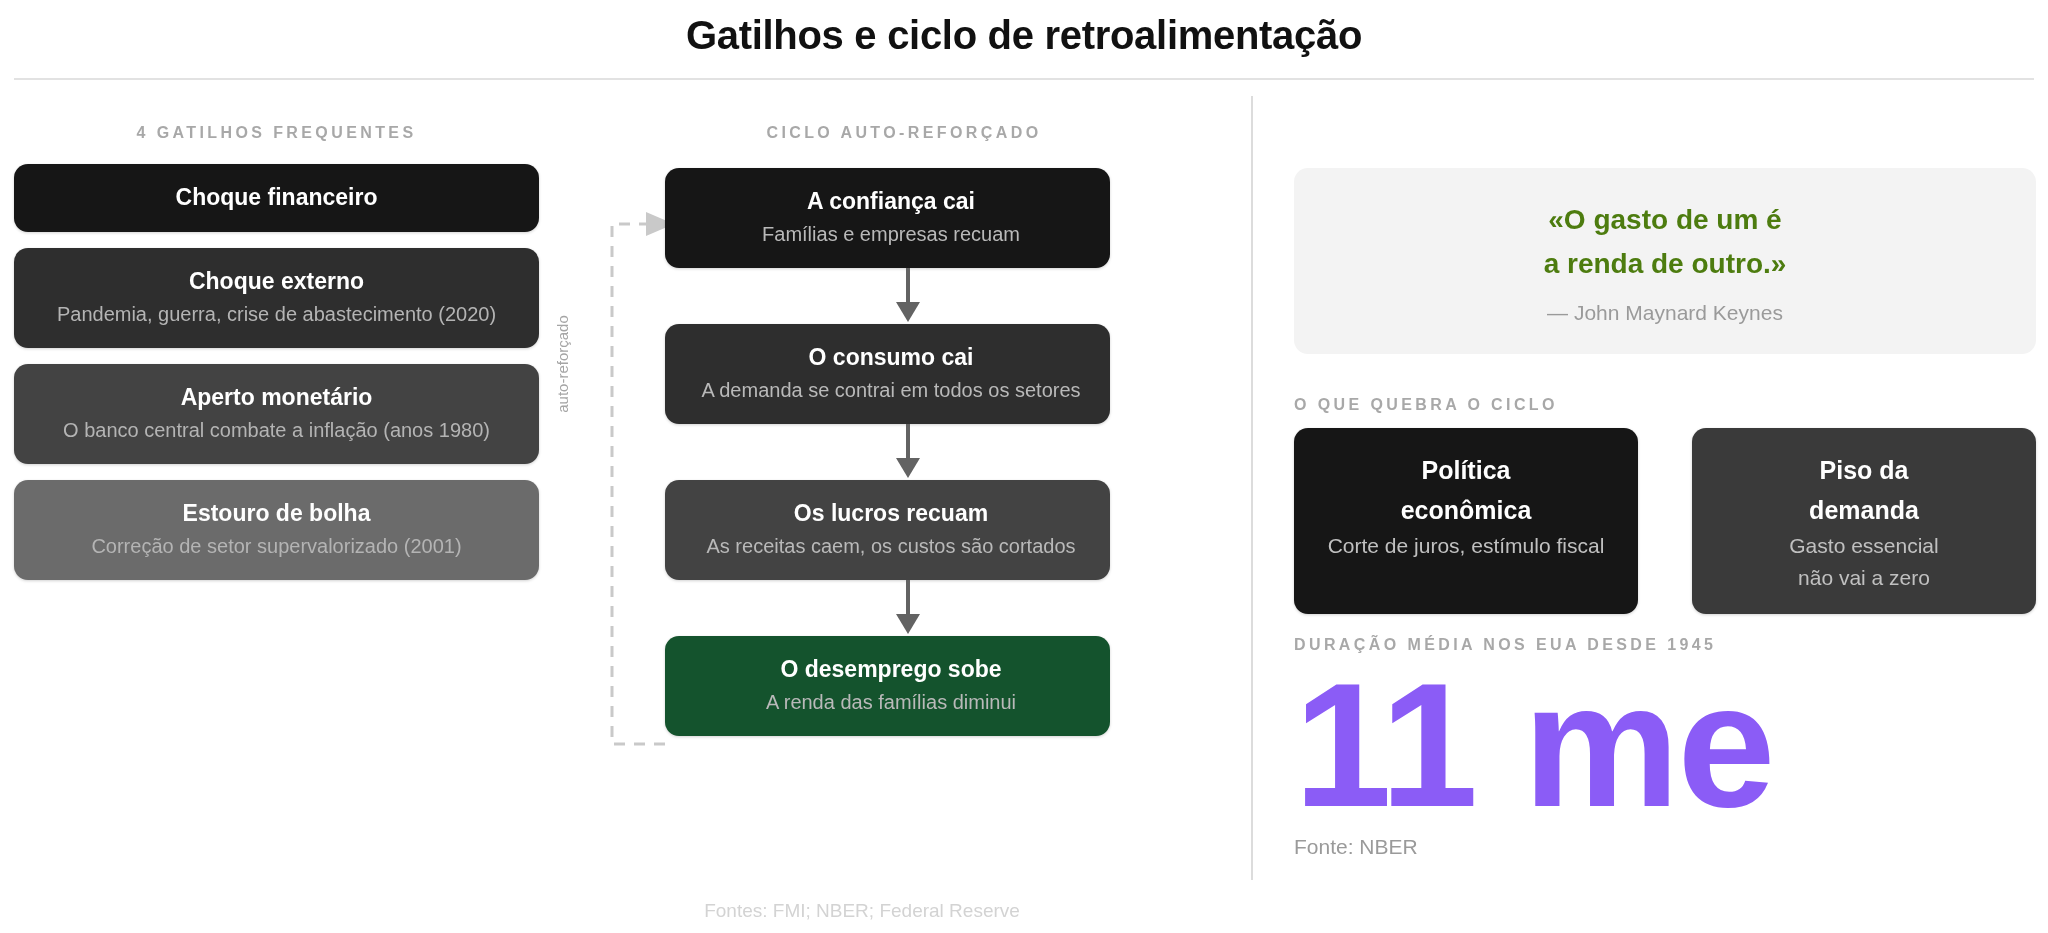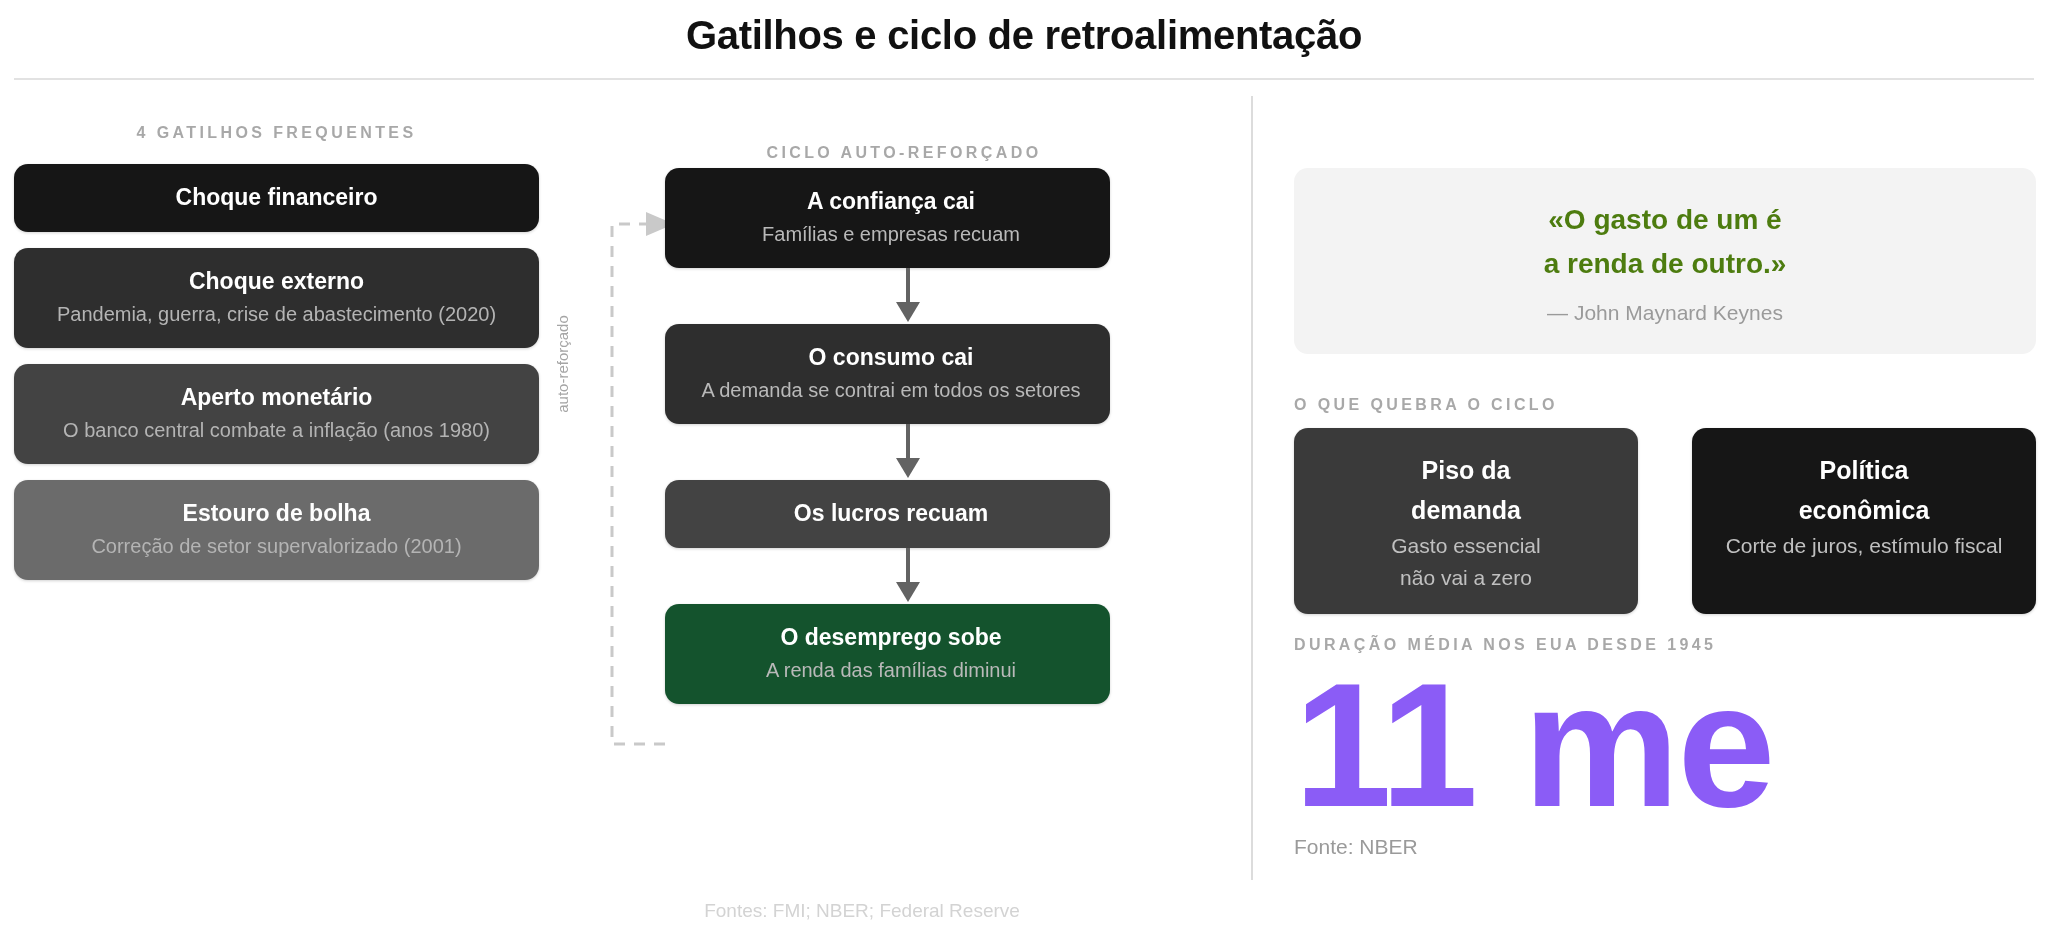--- a/index.html
+++ b/index.html
@@ -63,21 +63,21 @@
     font-weight:normal;
     line-height:32px;
     white-space:nowrap;
   }
 
   
   .col-center{
     position:absolute; left:560px; top:124px; width:688px; height:790px;
   }
   .col-center .kicker{
-    position:absolute; left:0; top:0; width:688px; text-align:center;margin-top:20px;
+    position:absolute; left:0; top:0; width:688px; text-align:center;
   }
   .cycle-stack{ position:absolute; left:105px; top:44px; width:485px; }
   .cycle-card{
     width:445px;
     border-radius:14px;
     text-align:center;
     padding:16px 10px 18px 17px;
     box-sizing:border-box;
     box-shadow:0 1px 3px rgba(0,0,0,.18);
     position:relative;
@@ -249,20 +249,21 @@
       <span class="c-sub">A demanda se contrai em todos os setores</span>
     </div>
 
     <div class="arrow-gap">
       <span class="shaft"></span>
       <span class="head"></span>
     </div>
 
     <div class="cycle-card" style="background:#434343;">
       <span class="c-title">Os lucros recuam</span>
+      <span class="c-sub">As receitas caem, os custos são cortados</span>
     </div>
 
     <div class="arrow-gap">
       <span class="shaft"></span>
       <span class="head"></span>
     </div>
 
     <div class="cycle-card" style="background:#14532d;">
       <span class="c-title">O desemprego sobe</span>
       <span class="c-sub">A renda das famílias diminui</span>
@@ -277,31 +278,31 @@
 
   <div class="quote-box">
     <span class="quote-text">«O gasto de um é</span>
     <span class="quote-text">a renda de outro.»</span>
     <span class="quote-attrib">— John Maynard Keynes</span>
   </div>
 
   <span class="kicker breakers-kicker">O que quebra o ciclo</span>
 
   <div class="breakers">
+    <div class="breaker-card" style="background:#161616;">
+      <span class="b-title">Política</span>
+      <span class="b-title">econômica</span>
+      <span class="b-sub">Corte de juros, estímulo fiscal</span>
+    </div>
     <div class="breaker-card" style="background:#3a3a3a;">
       <span class="b-title">Piso da</span>
       <span class="b-title">demanda</span>
       <span class="b-sub">Gasto essencial</span>
       <span class="b-sub">não vai a zero</span>
     </div>
-    <div class="breaker-card" style="background:#161616;">
-      <span class="b-title">Política</span>
-      <span class="b-title">econômica</span>
-      <span class="b-sub">Corte de juros, estímulo fiscal</span>
-    </div>
   </div>
 
   <span class="kicker stat-kicker">Duração média nos EUA desde 1945</span>
   <span class="stat-value">11 me</span>
   <span class="stat-source">Fonte: NBER</span>
 
 </div>
 
 <div class="footer">Fontes: FMI; NBER; Federal Reserve</div>
 

